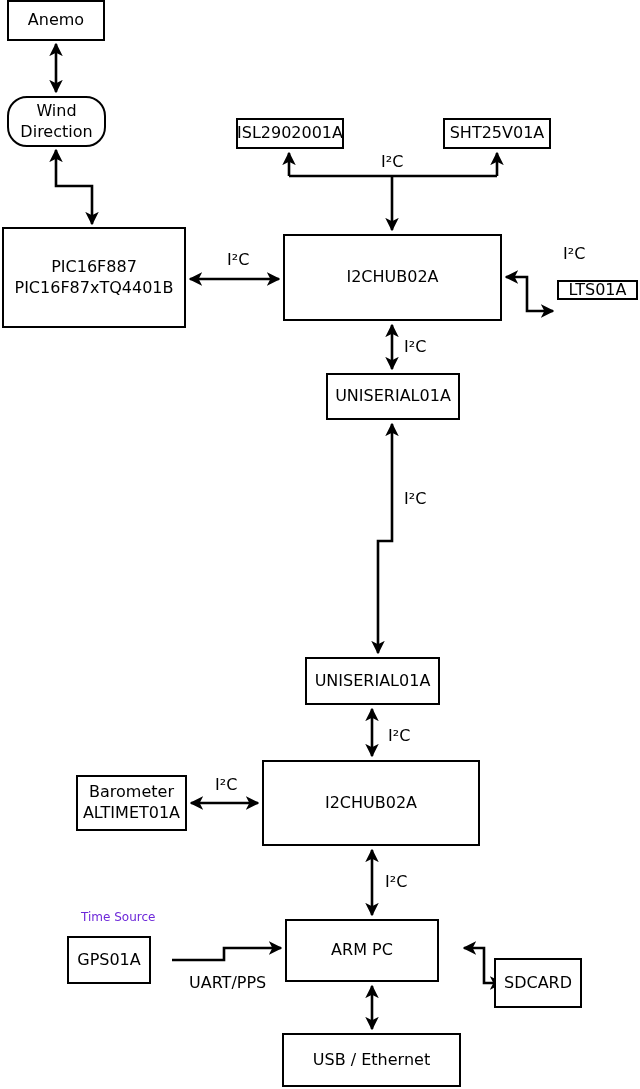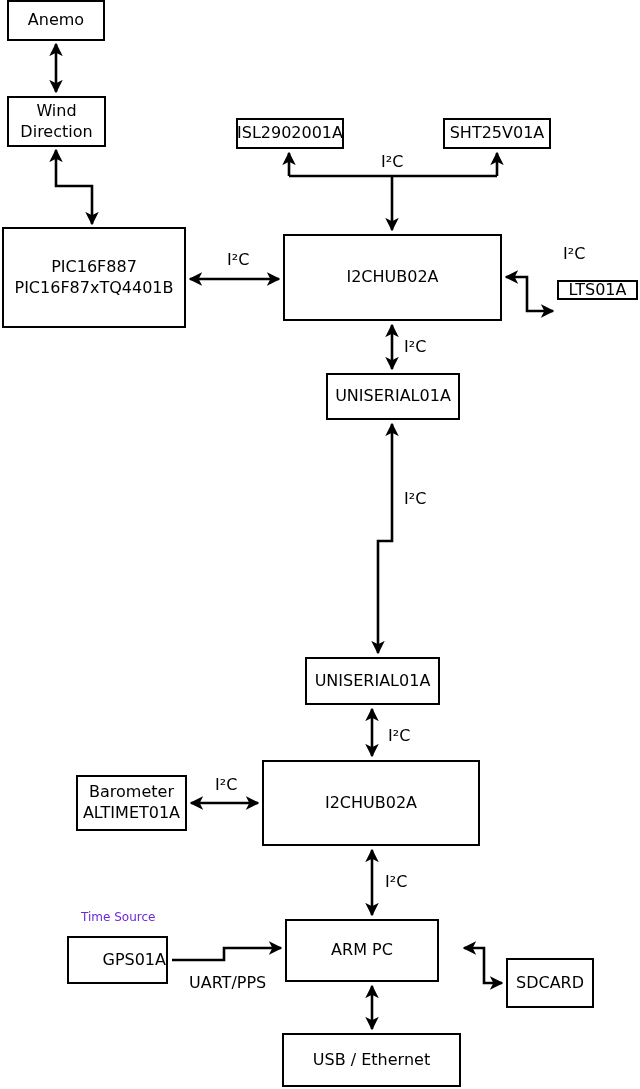--- a/index.html
+++ b/index.html
@@ -95,21 +95,21 @@
       <path d="M 464 948 L 484 948 L 484 983 L 502 983" marker-start="url(#arrow)" marker-end="url(#arrow)"></path>
 
       <path d="M 372 986 L 372 1029" marker-start="url(#arrow)" marker-end="url(#arrow)"></path>
     </g>
   </svg>
 
   <div class="node" style="left:7px;top:0px;width:98px;height:41px;">
     <span>Anemo</span>
   </div>
 
-  <div class="node" style="left:7px;top:96px;width:99px;height:51px;">
+  <div class="node" style="left:7px;top:96px;width:99px;height:51px;border-radius:20px;">
     <div>
       <span>Wind</span>
       <span>Direction</span>
     </div>
   </div>
 
   <div class="node" style="left:2px;top:227px;width:184px;height:101px;">
     <div>
       <span>PIC16F887</span>
       <span>PIC16F87xTQ4401B</span>
@@ -144,29 +144,29 @@
     <div>
       <span>Barometer</span>
       <span>ALTIMET01A</span>
     </div>
   </div>
 
   <div class="node" style="left:262px;top:760px;width:218px;height:86px;">
     <span>I2CHUB02A</span>
   </div>
 
-  <div class="node" style="left:67px;top:936px;width:101px;height:48px;justify-content:flex-end;">
+  <div class="node" style="left:67px;top:936px;width:84px;height:48px;">
     <span>GPS01A</span>
   </div>
 
   <div class="node" style="left:285px;top:919px;width:154px;height:63px;">
     <span>ARM PC</span>
   </div>
 
-  <div class="node" style="left:506px;top:958px;width:88px;height:50px;">
+  <div class="node" style="left:494px;top:958px;width:88px;height:50px;">
     <span>SDCARD</span>
   </div>
 
   <div class="node" style="left:282px;top:1033px;width:179px;height:54px;">
     <span>USB / Ethernet</span>
   </div>
 
   <div class="wire-label" style="left:381px;top:152px;">I²C</div>
   <div class="wire-label" style="left:227px;top:250px;">I²C</div>
   <div class="wire-label" style="left:563px;top:244px;">I²C</div>

